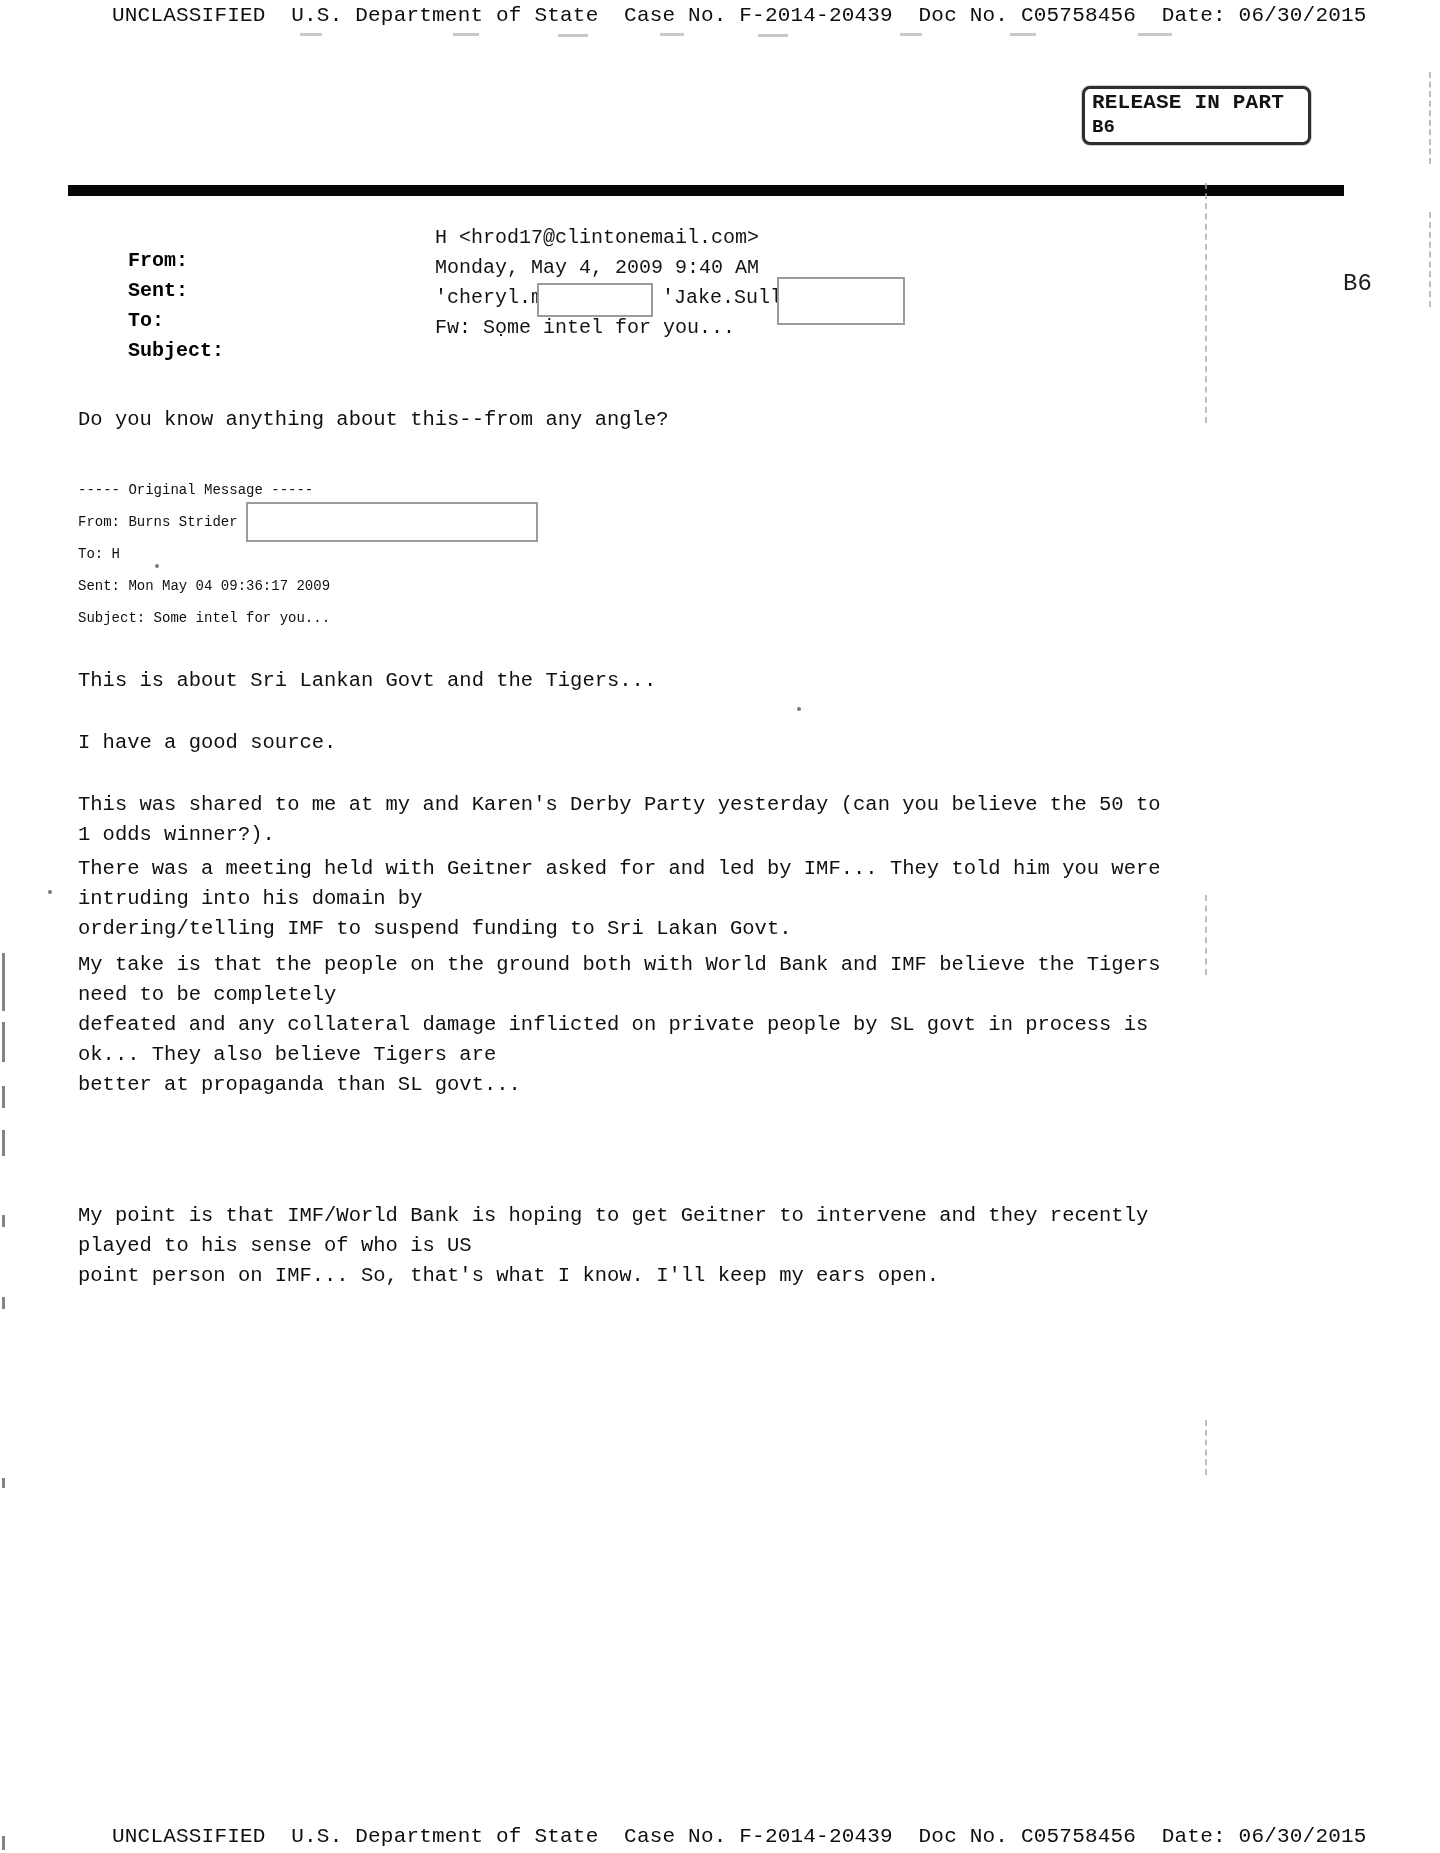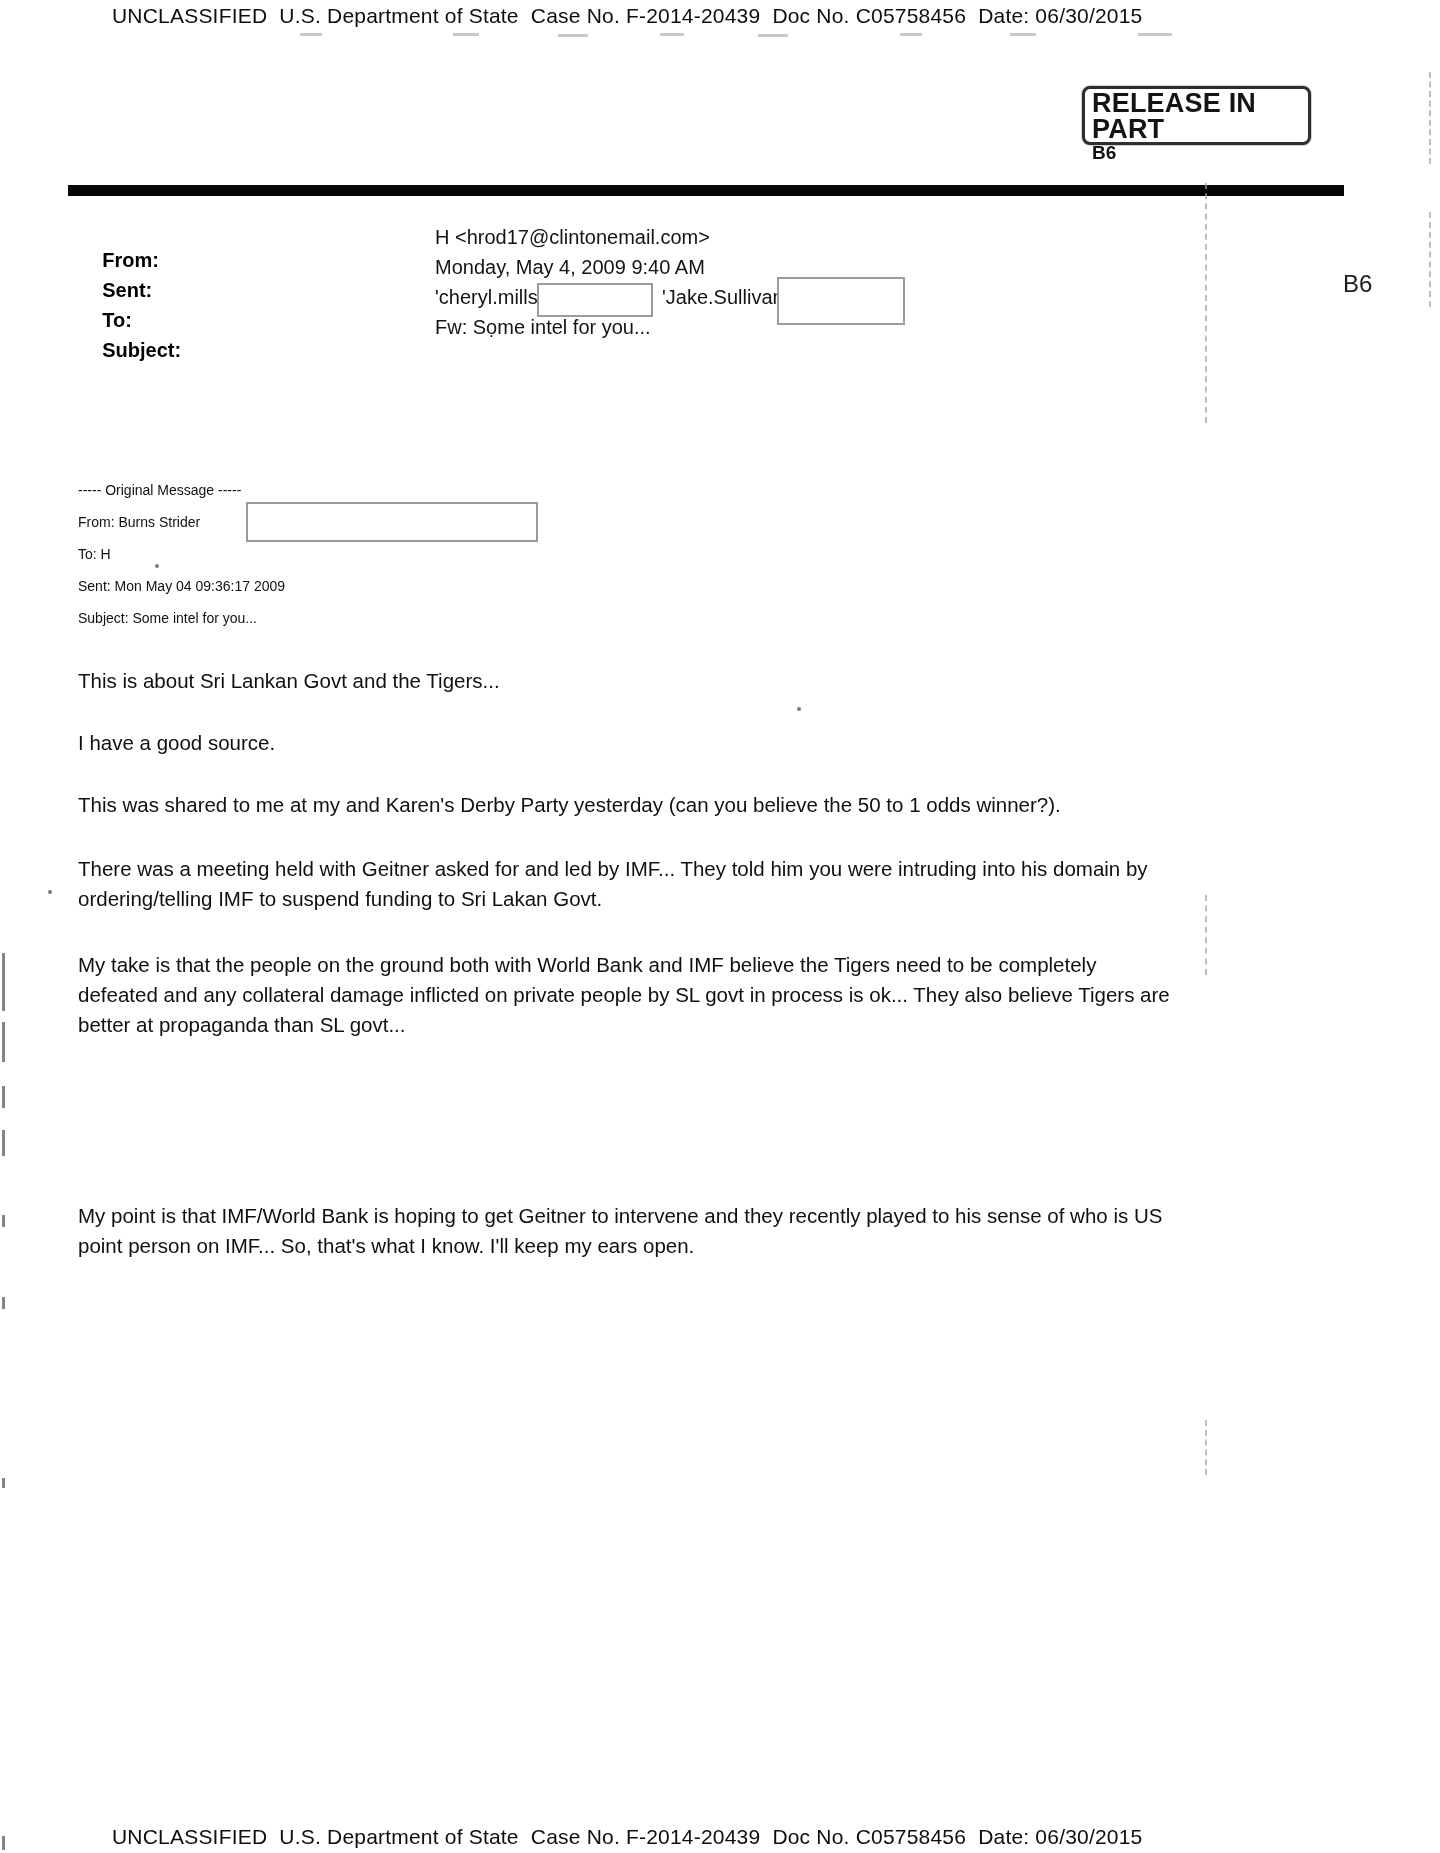--- a/index.html
+++ b/index.html
@@ -1,30 +1,30 @@
 <!DOCTYPE html>
 <html><head>
 <meta charset="utf-8">
 <style>
   html,body { margin:0; padding:0; background:#e8e8e8; }
   .page {
     position:relative; width:1440px; height:1853px; margin:0 auto;
     background:#ffffff; overflow:hidden;
-    font-family:Liberation Sans, sans-serif; color:#141414;
+    font-family:Liberation Mono, monospace; color:#141414;
   }
   .doc-line { position:absolute; font-size:21px; letter-spacing:0.2px; white-space:pre; color:#0e0e0e; }
   .header-line { left:112px; top:4px; }
   .footer-line { left:112px; top:1825px; }
 
   .release-stamp {
     position:absolute; left:1082px; top:86px; width:216px; height:52px;
     border:3px solid #2e2e2e; border-radius:8px; background:#fff; padding:1px 0 0 7px;
     box-shadow:0 0 0 1px #cfcfcf;
   }
-  .release-line1 { font-weight:bold; font-size:27px; letter-spacing:0.2px; line-height:26px; }
+  .release-line1 { font-weight:bold; font-size:21px; letter-spacing:0.2px; line-height:26px; }
   .release-line2 { font-weight:bold; font-size:19px; line-height:22px; }
 
   .thick-rule { position:absolute; left:68px; top:185px; width:1276px; height:11px; background:#060606; }
 
   .hdr-row { position:absolute; left:80px; height:26px; font-size:20px; white-space:pre; }
   .hdr-label { font-weight:bold; color:#000000; }
   .hdr-value { position:absolute; left:355px; top:0; white-space:pre; }
   .hdr-value-2 { position:absolute; left:582px; top:0; white-space:pre; }
 
   .row-from { top:226px; }
@@ -92,20 +92,21 @@
   <div class="hdr-row row-subject">
     <span class="hdr-label">Subject:</span>
     <span class="hdr-value">Fw: Sọme intel for you...</span>
   </div>
 
   <div class="redact-box redact-to-1"></div>
   <div class="redact-box redact-to-2"></div>
 
   <div class="margin-code">B6</div>
 
+  <div class="body-text intro">Do you know anything about this--from any angle?</div>
 
   <div class="orig-block">
     <div class="orig-line">----- Original Message -----</div>
     <div class="orig-line">From: Burns Strider</div>
     <div class="orig-line">To: H</div>
     <div class="orig-line">Sent: Mon May 04 09:36:17 2009</div>
     <div class="orig-line">Subject: Some intel for you...</div>
   </div>
 
   <div class="redact-box redact-orig-from"></div>

